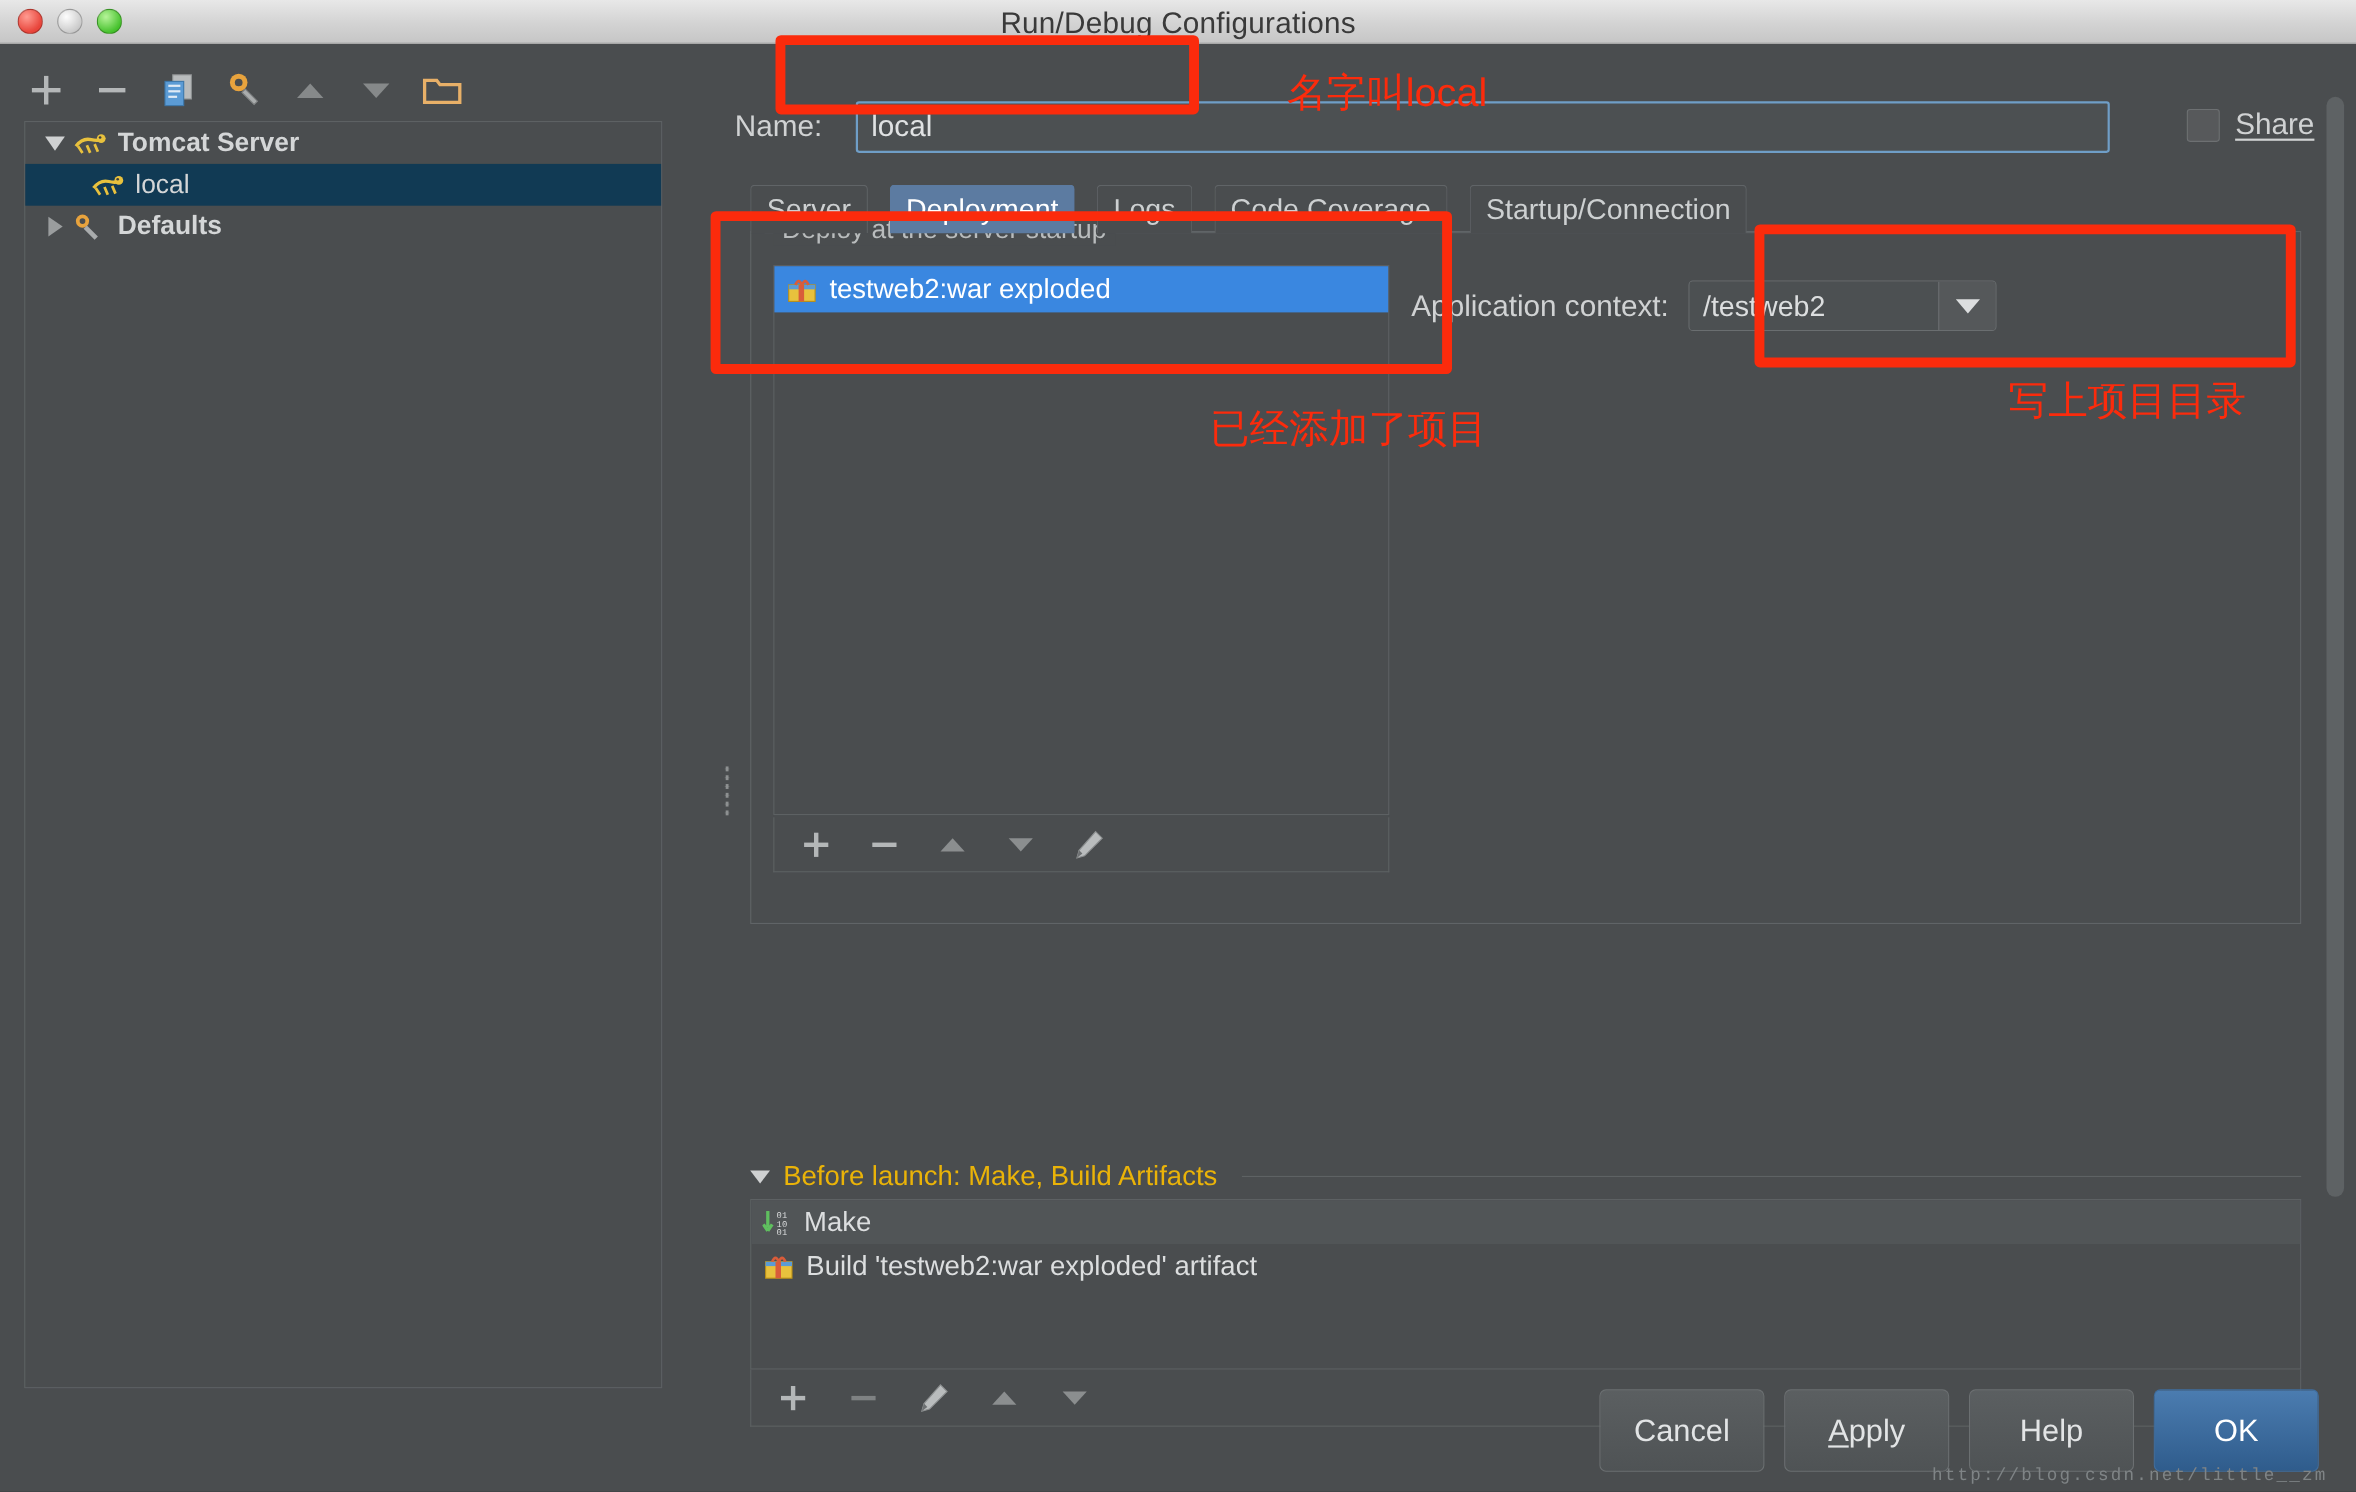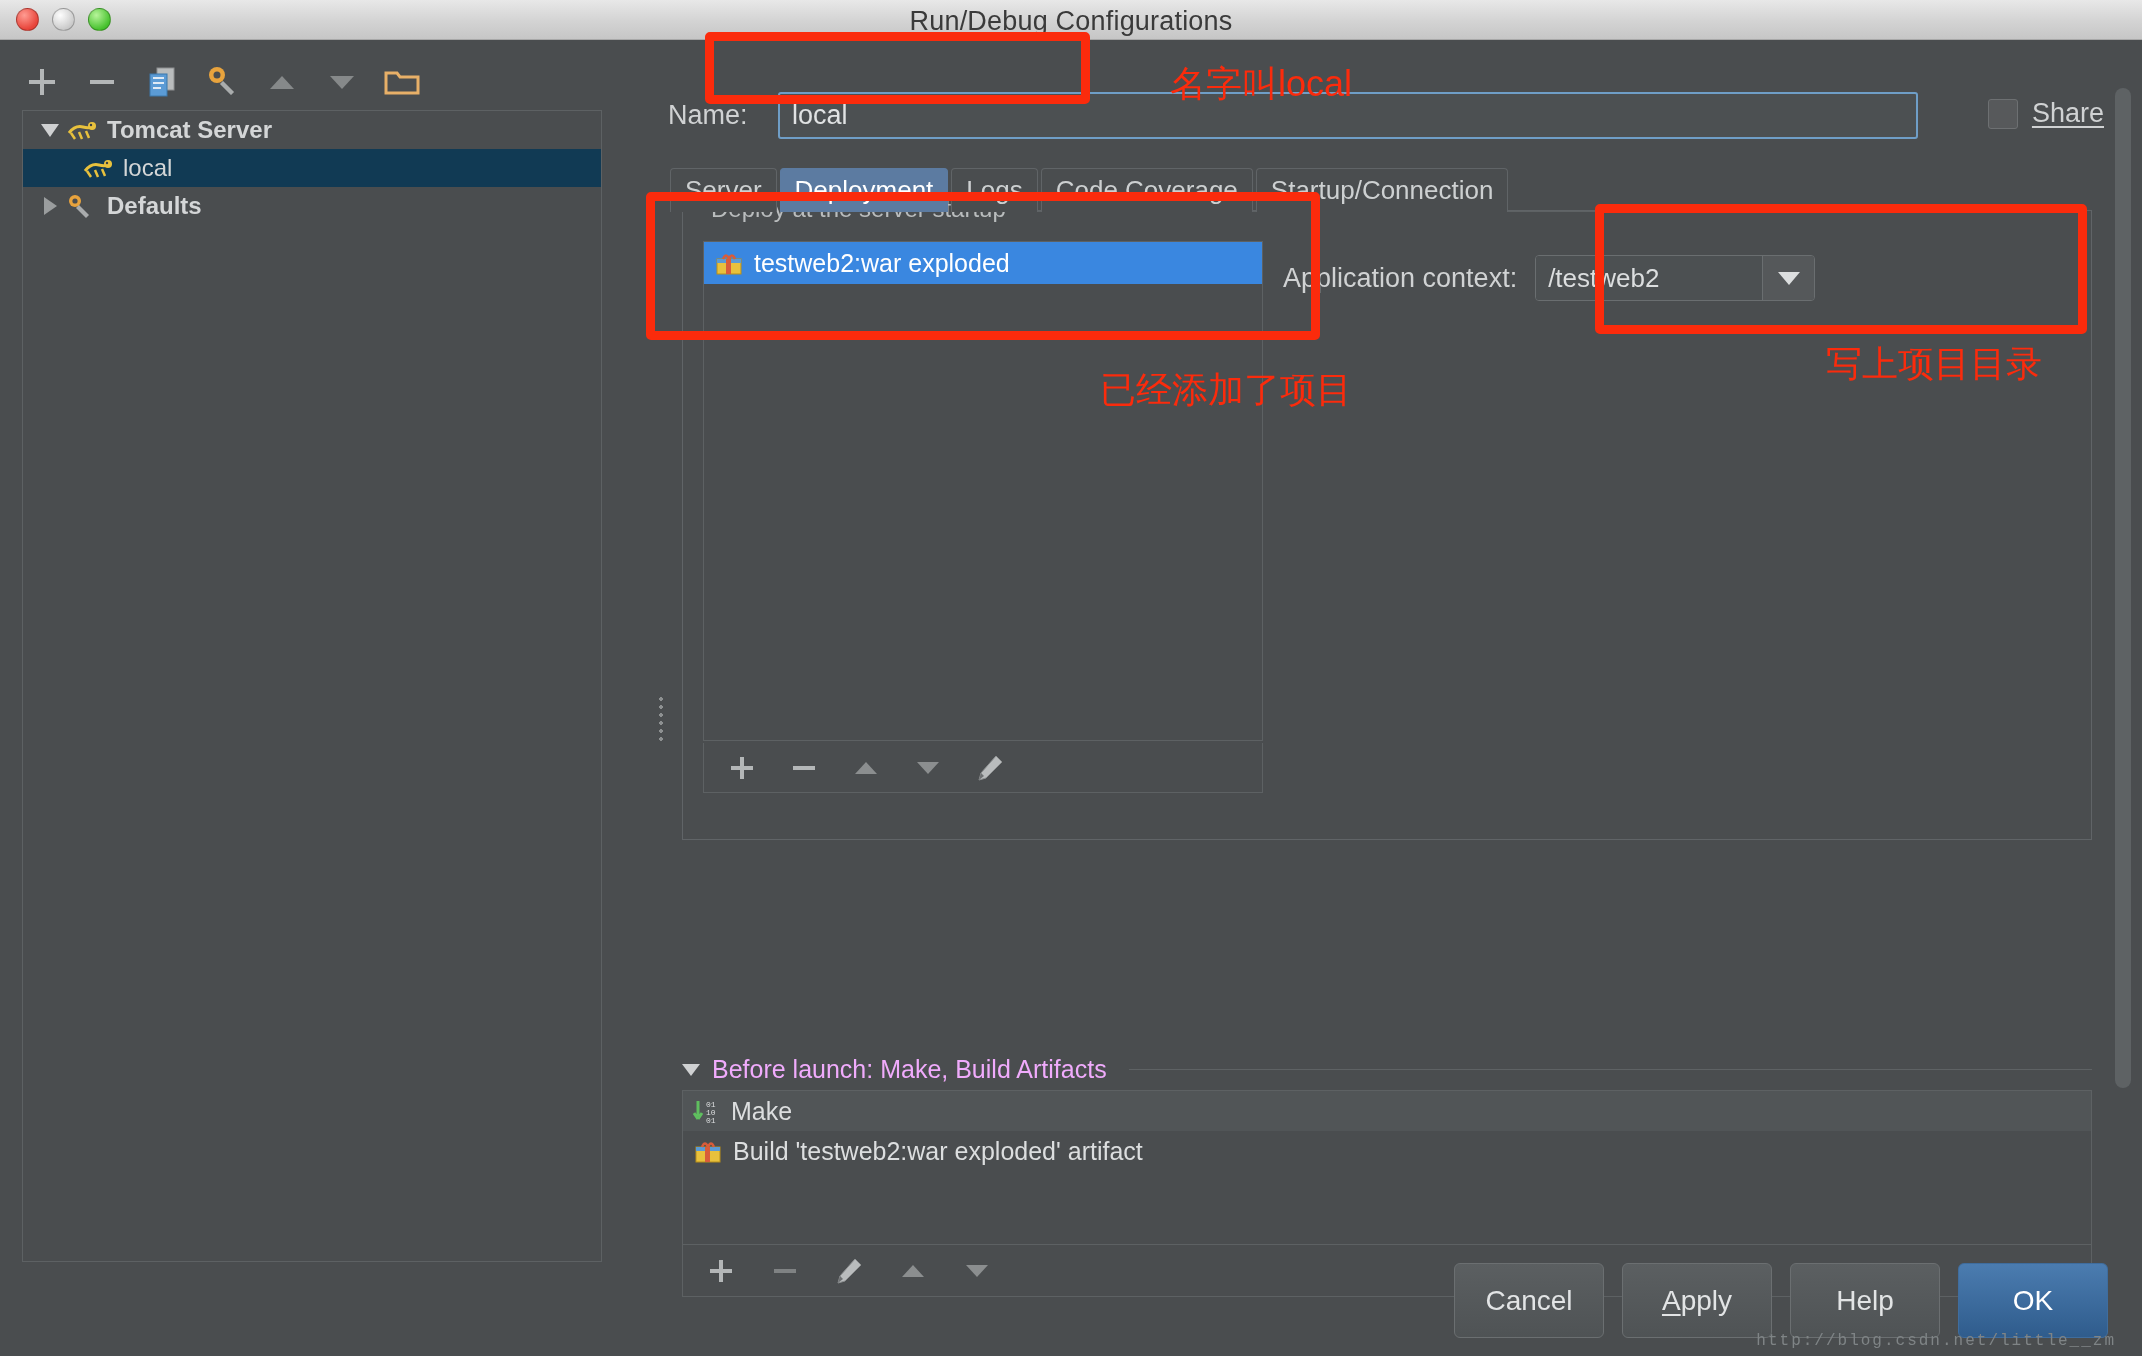--- a/index.html
+++ b/index.html
@@ -71,21 +71,21 @@
   .name-input {
     width: 1140px; height: 47px; background: #4c5052; border: 2px solid #6f9ec7;
     border-radius: 3px; color: #e0e2e3; font-size: 27px; padding: 0 12px;
     font-family: "Liberation Sans", sans-serif;
   }
   .share-box { position: absolute; right: 38px; top: 58px; display: flex; align-items: center; gap: 14px; }
   .chk { width: 30px; height: 30px; background: #57595b; border: 1px solid #6d7072; border-radius: 3px; }
   .share-label { color: #d0d2d3; font-size: 27px; text-decoration: underline; text-underline-offset: 4px; }
 
   
-  .tabs { position: absolute; left: 2px; top: 128px; display: flex; align-items: flex-end; gap: 3px; z-index: 4; }
+  .tabs { position: absolute; left: 14px; top: 128px; display: flex; align-items: flex-end; gap: 20px; z-index: 4; }
   .tab {
     height: 44px; padding: 0 14px; display: flex; align-items: center;
     background: #4a4d4f; border: 1px solid #606467; border-bottom: none;
     border-radius: 4px 4px 0 0; color: #cdd0d1; font-size: 26px; white-space: nowrap;
   }
   .tab.active { background: #5c7ba1; border-color: #5c7ba1; color: #ffffff; }
 
   .tabpanel {
     position: absolute; left: 14px; top: 170px; width: 1410px; height: 630px;
     border: 1px solid #606467; background: #4a4d4f;
@@ -114,21 +114,21 @@
   .ctx-row { position: absolute; left: 600px; top: 44px; display: flex; align-items: center; gap: 18px; }
   .ctx-label { color: #d0d2d3; font-size: 27px; }
   .combo { display: flex; height: 46px; width: 280px; border: 1px solid #6a6e70; border-radius: 4px; overflow: hidden; }
   .combo-val { flex: 1; display: flex; align-items: center; padding-left: 12px; color: #dcdedf; font-size: 26px; background: #4c5052; }
   .combo-btn { width: 52px; display: flex; align-items: center; justify-content: center; background: #55585a; border-left: 1px solid #6a6e70; }
   .combo-btn .t-down { width: 0; height: 0; border-left: 11px solid transparent; border-right: 11px solid transparent; border-top: 13px solid #dcdedf; }
 
   
   .bl-head { position: absolute; left: 14px; top: 1015px; display: flex; align-items: center; gap: 12px; width: 1410px; }
   .bl-head .t-down { width: 0; height: 0; border-left: 9px solid transparent; border-right: 9px solid transparent; border-top: 12px solid #cfd1d2; }
-  .bl-title { color: #f0abfc; font-size: 25px; white-space: nowrap; }
+  .bl-title { color: #eab308; font-size: 25px; white-space: nowrap; }
   .bl-rule { flex: 1; height: 1px; background: #5e6264; margin-left: 10px; }
   .bl-list { position: absolute; left: 14px; top: 1050px; width: 1410px; height: 155px; border: 1px solid #5d6163; background: #4a4d4f; }
   .bl-row { display: flex; align-items: center; height: 40px; padding-left: 10px; color: #dcdedf; font-size: 25px; }
   .bl-row.alt { background: #515557; }
   .bl-toolbar { position: absolute; left: 14px; top: 1205px; width: 1410px; height: 52px; border: 1px solid #5d6163; border-top: none; display: flex; align-items: center; gap: 24px; padding-left: 18px; }
 
   .scrollbar { position: absolute; right: 8px; top: 48px; width: 22px; height: 1160px; }
   .scrollbar .thumb { position: absolute; left: 3px; top: 0; width: 16px; height: 1000px; background: #5e6264; border-radius: 8px; }
 
   

